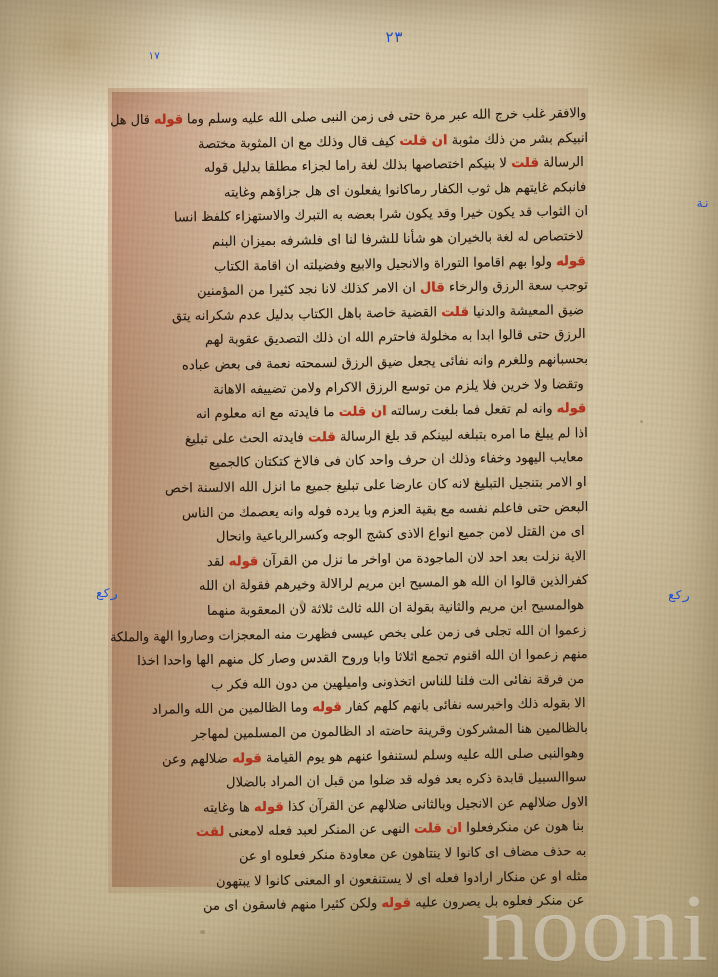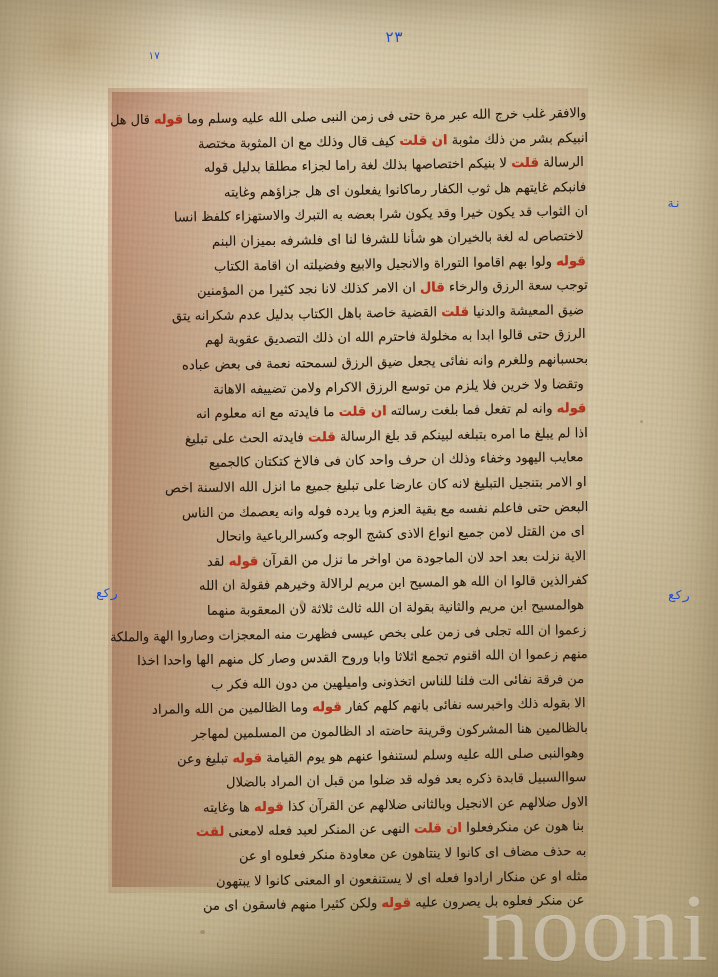--- a/index.html
+++ b/index.html
@@ -122,21 +122,21 @@
   }
   .folio-top {
     left: 385px; top: 28px;
     font-size: 15px;
   }
   .folio-left {
     left: 148px; top: 50px;
     font-size: 10px;
   }
   .margin-note-1 {
-    left: 667px; top: 196px;
+    left: 696px; top: 196px;
     font-size: 12px;
   }
   .margin-note-2 {
     left: 96px; top: 586px;
     font-size: 12px;
   }
   .margin-note-3 {
     left: 668px; top: 588px;
     font-size: 12px;
   }
@@ -202,21 +202,21 @@
       <div class="line" style="position: absolute; top: 393.6px; right: 0px; transform: rotate(-0.9deg); transform-origin: right center;"><span>البعض حتى فاعلم نفسه مع بقية العزم وبا يرده فوله وانه يعصمك من الناس</span></div>
       <div class="line" style="position: absolute; top: 418.2px; right: 4px; transform: rotate(-0.9deg); transform-origin: right center;"><span>اى من القتل لامن جميع انواع الاذى كشج الوجه وكسرالرباعية وانحال</span></div>
       <div class="line" style="position: absolute; top: 442.8px; right: 2px; transform: rotate(-0.9deg); transform-origin: right center;"><span>الاية نزلت بعد احد لان الماجودة من اواخر ما نزل من القرآن </span><span class="red">قوله</span><span> لقد</span></div>
       <div class="line" style="position: absolute; top: 467.4px; right: 0px; transform: rotate(-0.9deg); transform-origin: right center;"><span>كفرالذين قالوا ان الله هو المسيح ابن مريم لرالالة وخيرهم فقولة ان الله</span></div>
       <div class="line" style="position: absolute; top: 492px; right: 4px; transform: rotate(-0.9deg); transform-origin: right center;"><span>هوالمسيح ابن مريم والثانية بقولة ان الله ثالث ثلاثة لان المعقوبة منهما</span></div>
       <div class="line" style="position: absolute; top: 516.6px; right: 2px; transform: rotate(-0.9deg) scaleX(0.9754); transform-origin: right center;"><span>زعموا ان الله تجلى فى زمن على بخص عيسى فظهرت منه المعجزات وصاروا الهة والملكة</span></div>
       <div class="line" style="position: absolute; top: 541.2px; right: 0px; transform: rotate(-0.9deg); transform-origin: right center;"><span>منهم زعموا ان الله اقنوم تجمع اثلاثا وابا وروح القدس وصار كل منهم الها واحدا اخذا</span></div>
       <div class="line" style="position: absolute; top: 565.8px; right: 4px; transform: rotate(-0.9deg); transform-origin: right center;"><span>من فرقة نفائى الت فلنا للناس اتخذونى واميلهين من دون الله فكر ب</span></div>
       <div class="line" style="position: absolute; top: 590.4px; right: 2px; transform: rotate(-0.9deg); transform-origin: right center;"><span>الا بقوله ذلك واخبرسه نفائى بانهم كلهم كفار </span><span class="red">قوله</span><span> وما الظالمين من الله والمراد</span></div>
       <div class="line" style="position: absolute; top: 615px; right: 0px; transform: rotate(-0.9deg); transform-origin: right center;"><span>بالظالمين هنا المشركون وقرينة حاضته اد الظالمون من المسلمين لمهاجر</span></div>
-      <div class="line" style="position: absolute; top: 639.6px; right: 4px; transform: rotate(-0.9deg); transform-origin: right center;"><span>وهوالنبى صلى الله عليه وسلم لستنفوا عنهم هو يوم القيامة </span><span class="red">قوله</span><span> تبليغ وعن</span></div>
+      <div class="line" style="position: absolute; top: 639.6px; right: 4px; transform: rotate(-0.9deg); transform-origin: right center;"><span>وهوالنبى صلى الله عليه وسلم لستنفوا عنهم هو يوم القيامة </span><span class="red">قوله</span><span> ضلالهم وعن</span></div>
       <div class="line" style="position: absolute; top: 664.2px; right: 2px; transform: rotate(-0.9deg); transform-origin: right center;"><span>سواالسبيل قابدة ذكره بعد فوله قد ضلوا من قبل ان المراد بالضلال</span></div>
       <div class="line" style="position: absolute; top: 688.8px; right: 0px; transform: rotate(-0.9deg); transform-origin: right center;"><span>الاول ضلالهم عن الانجيل وبالثانى ضلالهم عن القرآن كذا </span><span class="red">قوله</span><span> ها وغايته</span></div>
       <div class="line" style="position: absolute; top: 713.4px; right: 4px; transform: rotate(-0.9deg); transform-origin: right center;"><span>بنا هون عن منكرفعلوا </span><span class="red">ان قلت</span><span> النهى عن المنكر لعبد فعله لامعنى </span><span class="red">لقت</span></div>
       <div class="line" style="position: absolute; top: 738px; right: 2px; transform: rotate(-0.9deg); transform-origin: right center;"><span>به حذف مضاف اى كانوا لا ينتاهون عن معاودة منكر فعلوه او عن</span></div>
       <div class="line" style="position: absolute; top: 762.6px; right: 0px; transform: rotate(-0.9deg); transform-origin: right center;"><span>مثله او عن منكار ارادوا فعله اى لا يستنفعون او المعنى كانوا لا يبتهون</span></div>
       <div class="line" style="position: absolute; top: 787.2px; right: 4px; transform: rotate(-0.9deg); transform-origin: right center;"><span>عن منكر فعلوه بل يصرون عليه </span><span class="red">قوله</span><span> ولكن كثيرا منهم فاسقون اى من</span></div>
     </div>
 
   <div class="vignette"></div>
   <div class="watermark">nooni</div>

